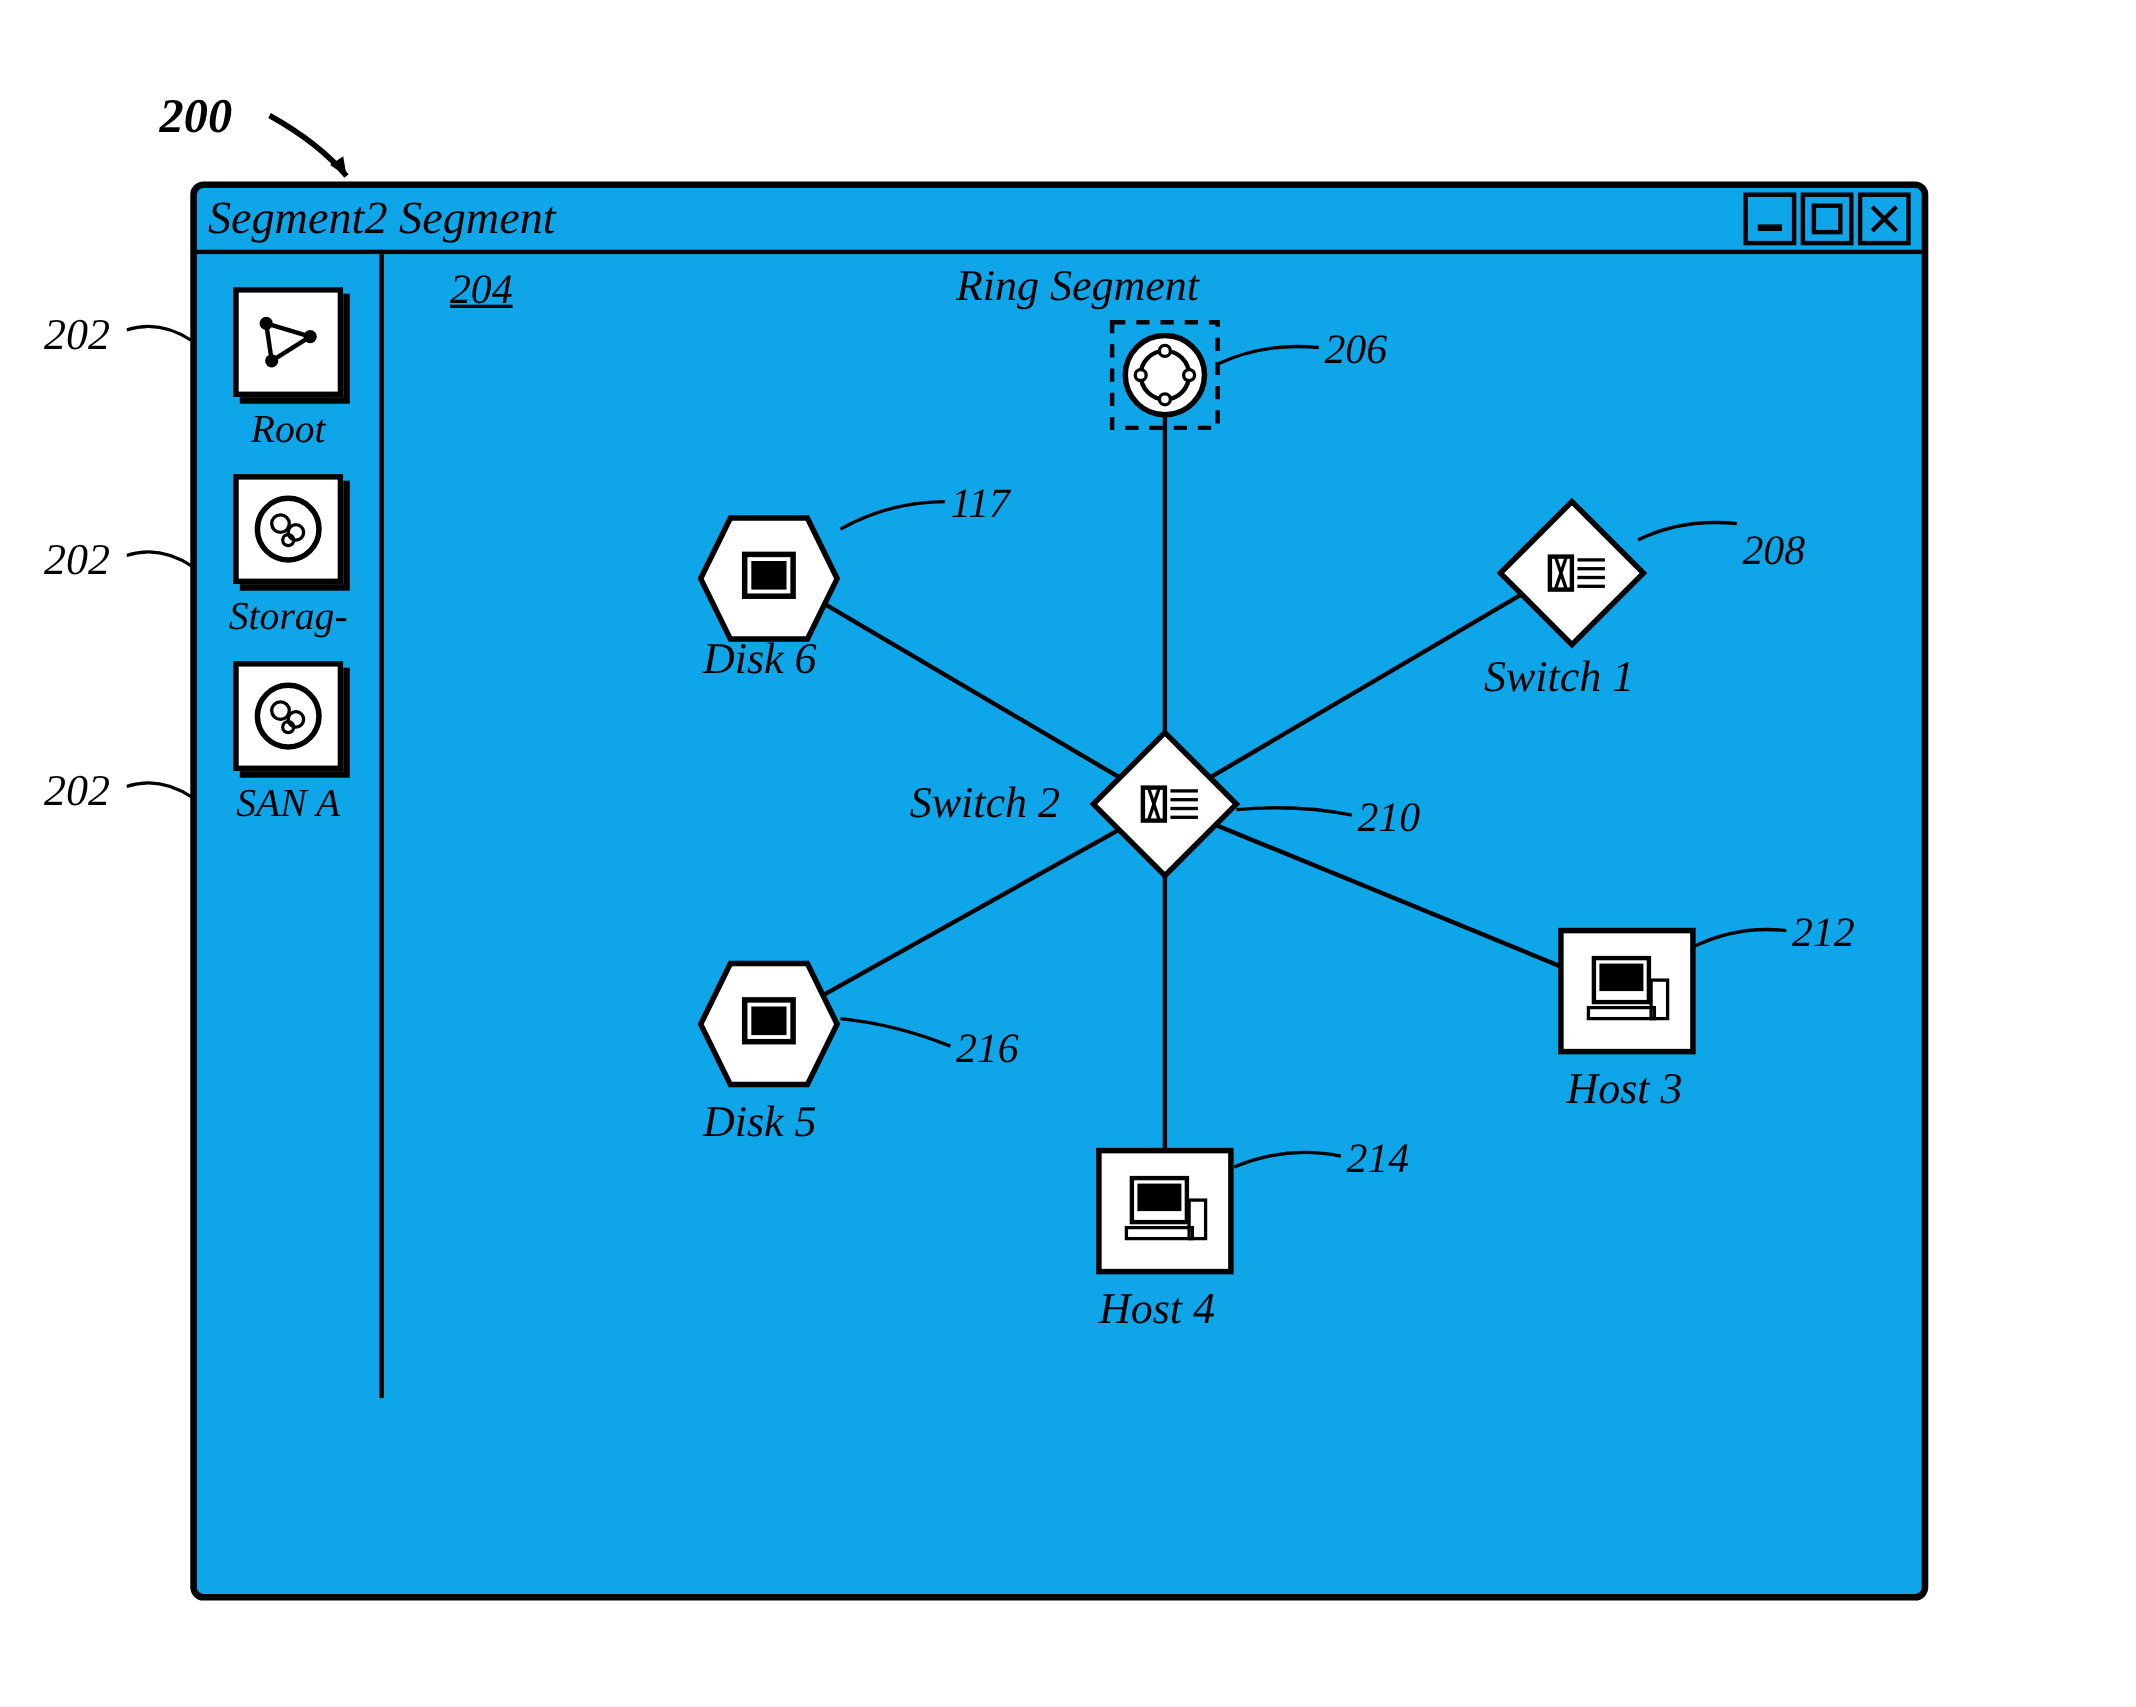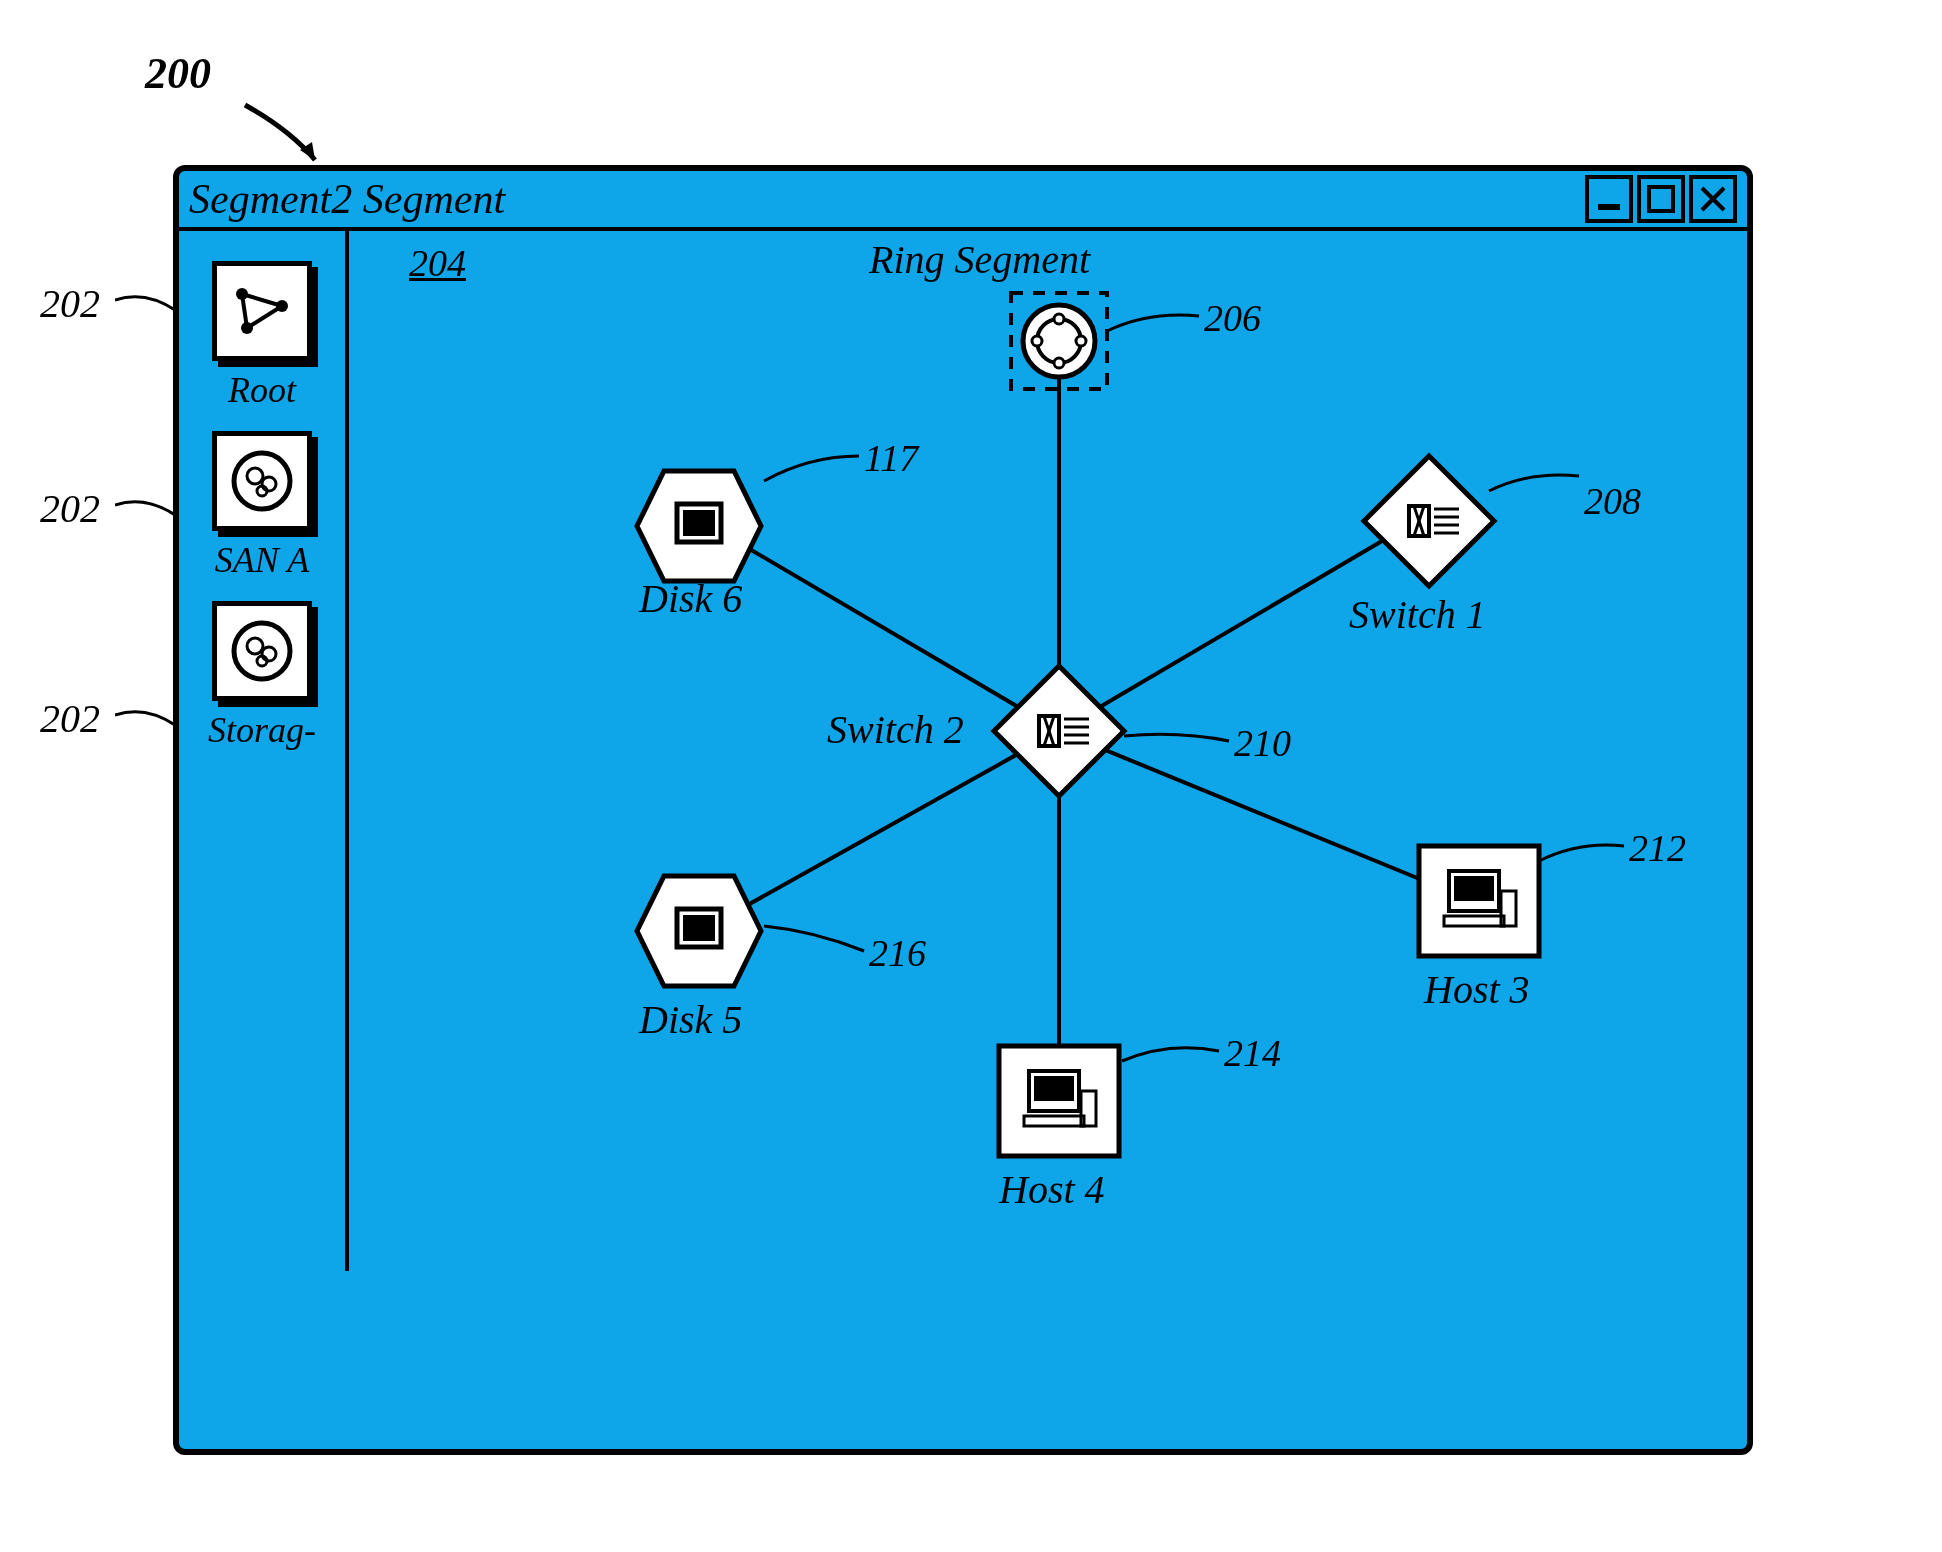--- a/index.html
+++ b/index.html
@@ -6,21 +6,21 @@
     body {
       font-family: Georgia, 'Times New Roman', serif;
       font-style: italic;
       background: white;
       padding: 40px;
       width: 1942px;
       height: 1552px;
     }
     .figure-label {
       position: absolute;
-      top: 48px;
+      top: 80px;
       left: 145px;
       font-size: 44px;
       font-weight: bold;
     }
     .figure-arrow {
       position: absolute;
       top: 100px;
       left: 240px;
       width: 90px;
       height: 70px;
@@ -188,33 +188,33 @@
 
       <div class="sidebar-item">
         <div class="icon-box">
           <svg width="70" height="70">
             <circle cx="35" cy="35" r="28" fill="none" stroke="black" stroke-width="5"></circle>
             <circle cx="28" cy="30" r="8" fill="none" stroke="black" stroke-width="3"></circle>
             <circle cx="42" cy="38" r="7" fill="none" stroke="black" stroke-width="3"></circle>
             <circle cx="35" cy="45" r="5" fill="none" stroke="black" stroke-width="3"></circle>
           </svg>
         </div>
-        <div class="sidebar-label">SAN A</div>
+        <div class="sidebar-label">Storag-</div>
       </div>
 
       <div class="sidebar-item">
         <div class="icon-box">
           <svg width="70" height="70">
             <circle cx="35" cy="35" r="28" fill="none" stroke="black" stroke-width="5"></circle>
             <circle cx="28" cy="30" r="8" fill="none" stroke="black" stroke-width="3"></circle>
             <circle cx="42" cy="38" r="7" fill="none" stroke="black" stroke-width="3"></circle>
             <circle cx="35" cy="45" r="5" fill="none" stroke="black" stroke-width="3"></circle>
           </svg>
         </div>
-        <div class="sidebar-label">Storag-</div>
+        <div class="sidebar-label">SAN A</div>
       </div>
     </div>
 
     <div class="canvas">
 
       <div class="ref-num" style="top:10px; left:60px; text-decoration: underline;">204</div>
 
       <div class="node-label" style="top:5px; left:520px;">Ring Segment</div>
 
       <svg width="1400" height="1030" style="position:absolute; top:0; left:0;">

